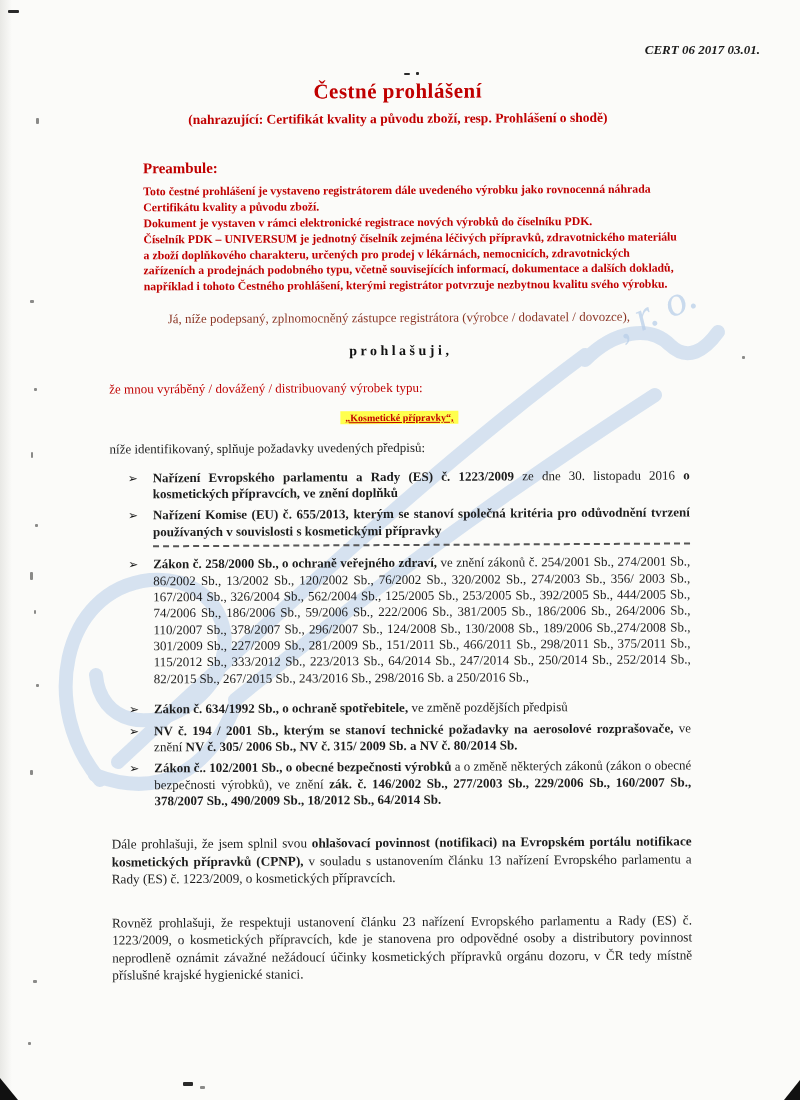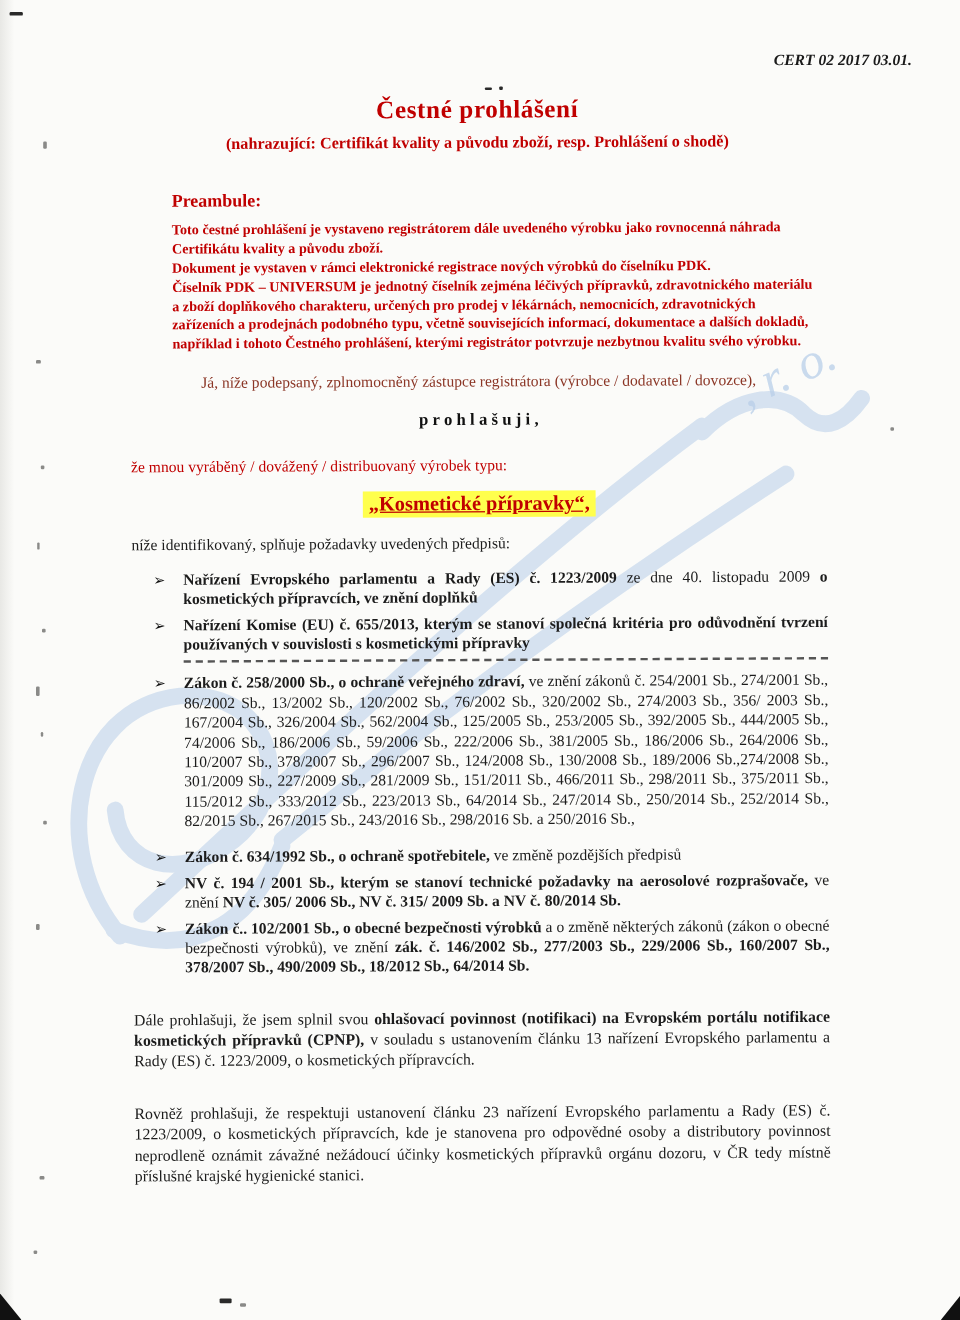--- a/index.html
+++ b/index.html
@@ -55,21 +55,21 @@
   }
   .verb{
     margin-top:15px;text-align:center;font-weight:bold;font-size:14px;color:#111;
   }
   .product-line{
     margin-top:20px;color:var(--red,#c00000);font-size:13px;
   }
   .product-type-wrap{margin-top:12px;text-align:center;}
   .product-type{
     display:inline-block;background:var(--highlight,#ffff4d);
-    color:var(--red,#c00000);font-weight:bold;font-size:17px;
+    color:var(--red,#c00000);font-weight:bold;font-size:10px;
     text-decoration:underline;padding:0 5px;
   }
   .requirements-line{margin-top:14px;font-size:13px;}
 
   .regulations{margin-top:12px;}
   .reg-item{
     display:flex;gap:9px;margin-bottom:5px;
   }
   .reg-item .marker{
     flex:0 0 16px;margin-left:18px;font-size:12px;line-height:1.35;color:#111;
@@ -115,21 +115,21 @@
       <path d="M 95 775 C 160 800 210 770 235 705"></path>
 
       <path d="M 118 762 C 260 630 430 470 585 355"></path>
       <path d="M 235 700 C 370 590 500 495 655 395"></path>
 
       <path d="M 585 360 C 615 330 650 325 670 345 C 688 362 705 350 718 332"></path>
     </g>
     <text x="622" y="340" transform="rotate(-24 622 340)" font-family="Liberation Serif, DejaVu Serif, serif" font-style="italic" font-size="42" fill="#b9cfe9" opacity="0.75">, r. o.</text>
   </svg>
 
-  <div class="doc-code">CERT 02 2017 03.01.</div>
+  <div class="doc-code">CERT 06 2017 03.01.</div>
 
   <div class="content">
 
     <h1 class="title">Čestné prohlášení</h1>
     <div class="subtitle">(nahrazující: Certifikát kvality a původu zboží, resp. Prohlášení o shodě)</div>
 
     <div class="preamble">
       <div class="preamble-heading">Preambule:</div>
       <p>Toto čestné prohlášení je vystaveno registrátorem dále uvedeného výrobku jako rovnocenná náhrada Certifikátu kvality a původu zboží.</p>
       <p>Dokument je vystaven v rámci elektronické registrace nových výrobků do číselníku PDK.</p>
@@ -142,21 +142,21 @@
 
     <div class="product-type-wrap">
       <span class="product-type">„Kosmetické přípravky“,</span>
     </div>
 
     <div class="requirements-line">níže identifikovaný, splňuje požadavky uvedených předpisů:</div>
 
     <div class="regulations">
         <div class="reg-item">
           <span class="marker">➢</span>
-          <span class="reg-text"><span class="b">Nařízení Evropského parlamentu a Rady (ES) č. 1223/2009</span><span> ze dne 40. listopadu 2009 </span><span class="b">o kosmetických přípravcích, ve znění doplňků</span></span>
+          <span class="reg-text"><span class="b">Nařízení Evropského parlamentu a Rady (ES) č. 1223/2009</span><span> ze dne 30. listopadu 2016 </span><span class="b">o kosmetických přípravcích, ve znění doplňků</span></span>
         </div>
         <div class="reg-item">
           <span class="marker">➢</span>
           <span class="reg-text"><span class="b">Nařízení Komise (EU) č. 655/2013, kterým se stanoví společná kritéria pro odůvodnění tvrzení používaných v souvislosti s kosmetickými přípravky</span></span>
         </div>
         <div class="dash-sep"></div>
         <div class="reg-item" style="margin-bottom: 14px;">
           <span class="marker">➢</span>
           <span class="reg-text"><span class="b">Zákon č. 258/2000 Sb., o ochraně veřejného zdraví,</span><span> ve znění zákonů č. 254/2001 Sb., 274/2001 Sb., 86/2002 Sb., 13/2002 Sb., 120/2002 Sb., 76/2002 Sb., 320/2002 Sb., 274/2003 Sb.,  356/ 2003 Sb., 167/2004 Sb., 326/2004 Sb.,  562/2004 Sb., 125/2005 Sb., 253/2005 Sb., 392/2005 Sb.,  444/2005 Sb., 74/2006 Sb., 186/2006 Sb., 59/2006 Sb., 222/2006 Sb., 381/2005 Sb., 186/2006 Sb., 264/2006 Sb., 110/2007 Sb., 378/2007 Sb.,  296/2007 Sb., 124/2008 Sb., 130/2008 Sb., 189/2006 Sb.,274/2008 Sb., 301/2009 Sb., 227/2009 Sb., 281/2009 Sb., 151/2011 Sb., 466/2011 Sb., 298/2011 Sb., 375/2011 Sb., 115/2012 Sb., 333/2012 Sb., 223/2013 Sb., 64/2014 Sb., 247/2014 Sb., 250/2014 Sb., 252/2014 Sb., 82/2015 Sb., 267/2015 Sb., 243/2016 Sb., 298/2016 Sb. a 250/2016 Sb.,</span></span>
         </div>

